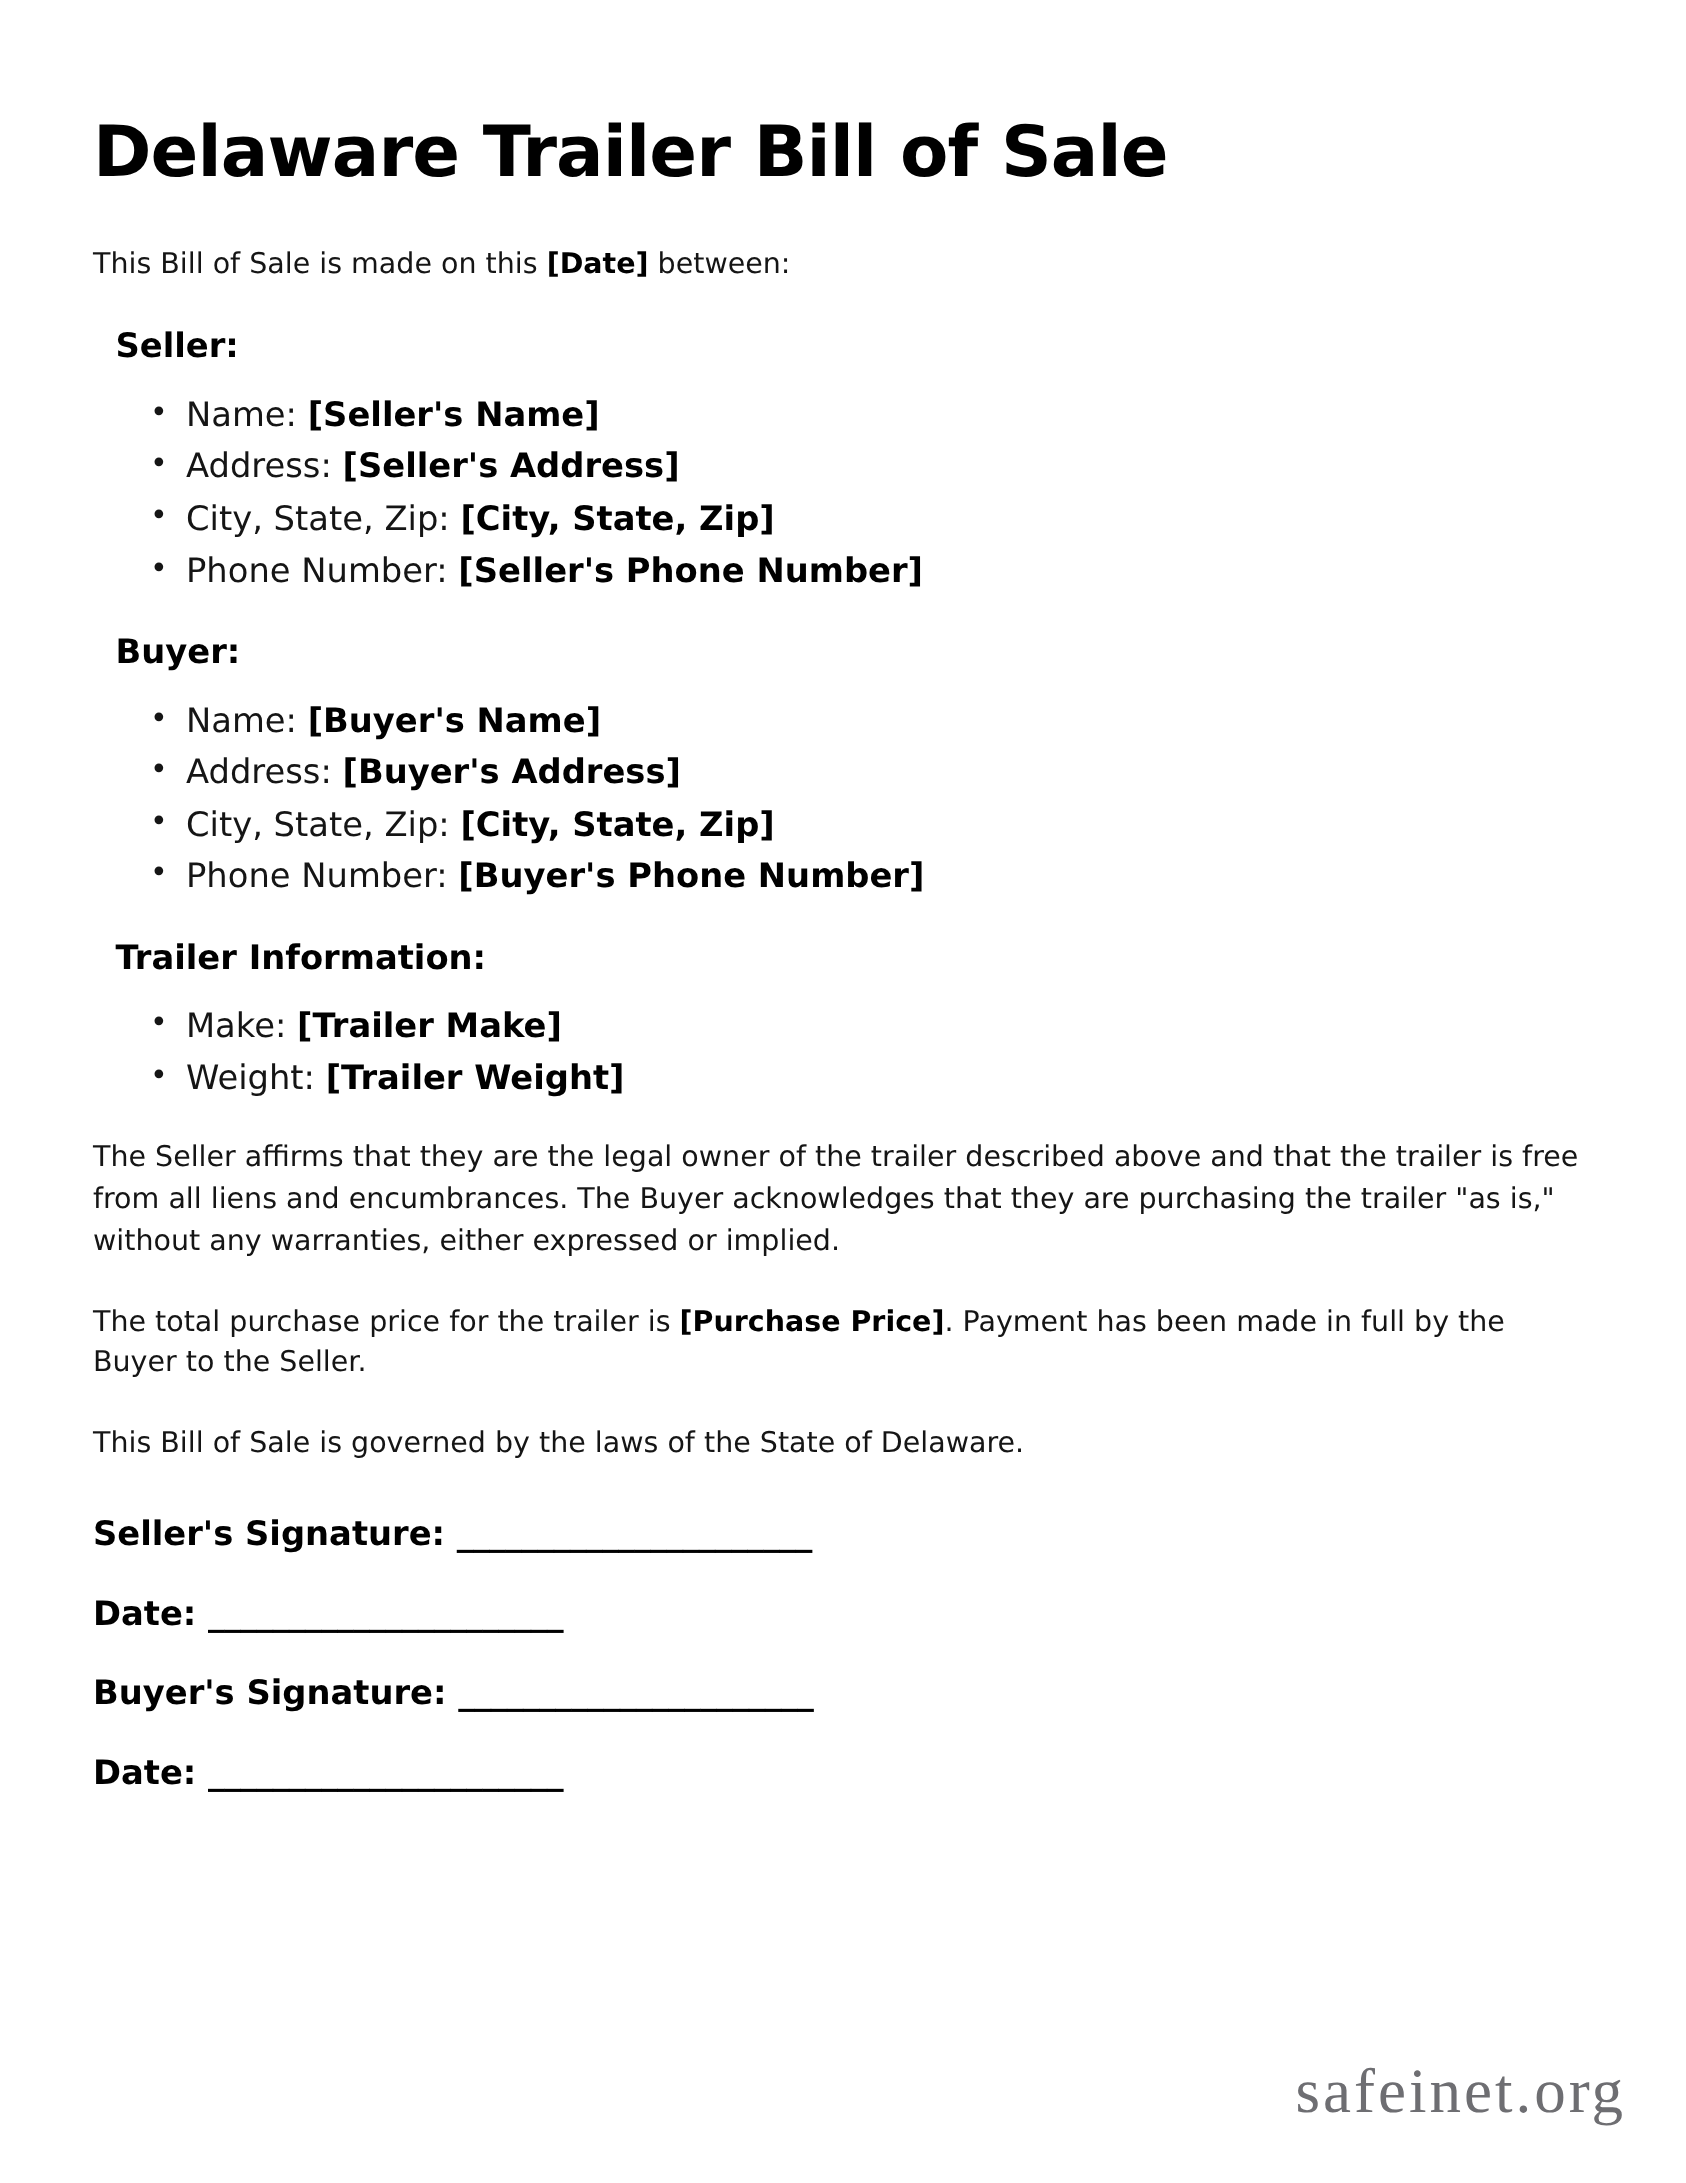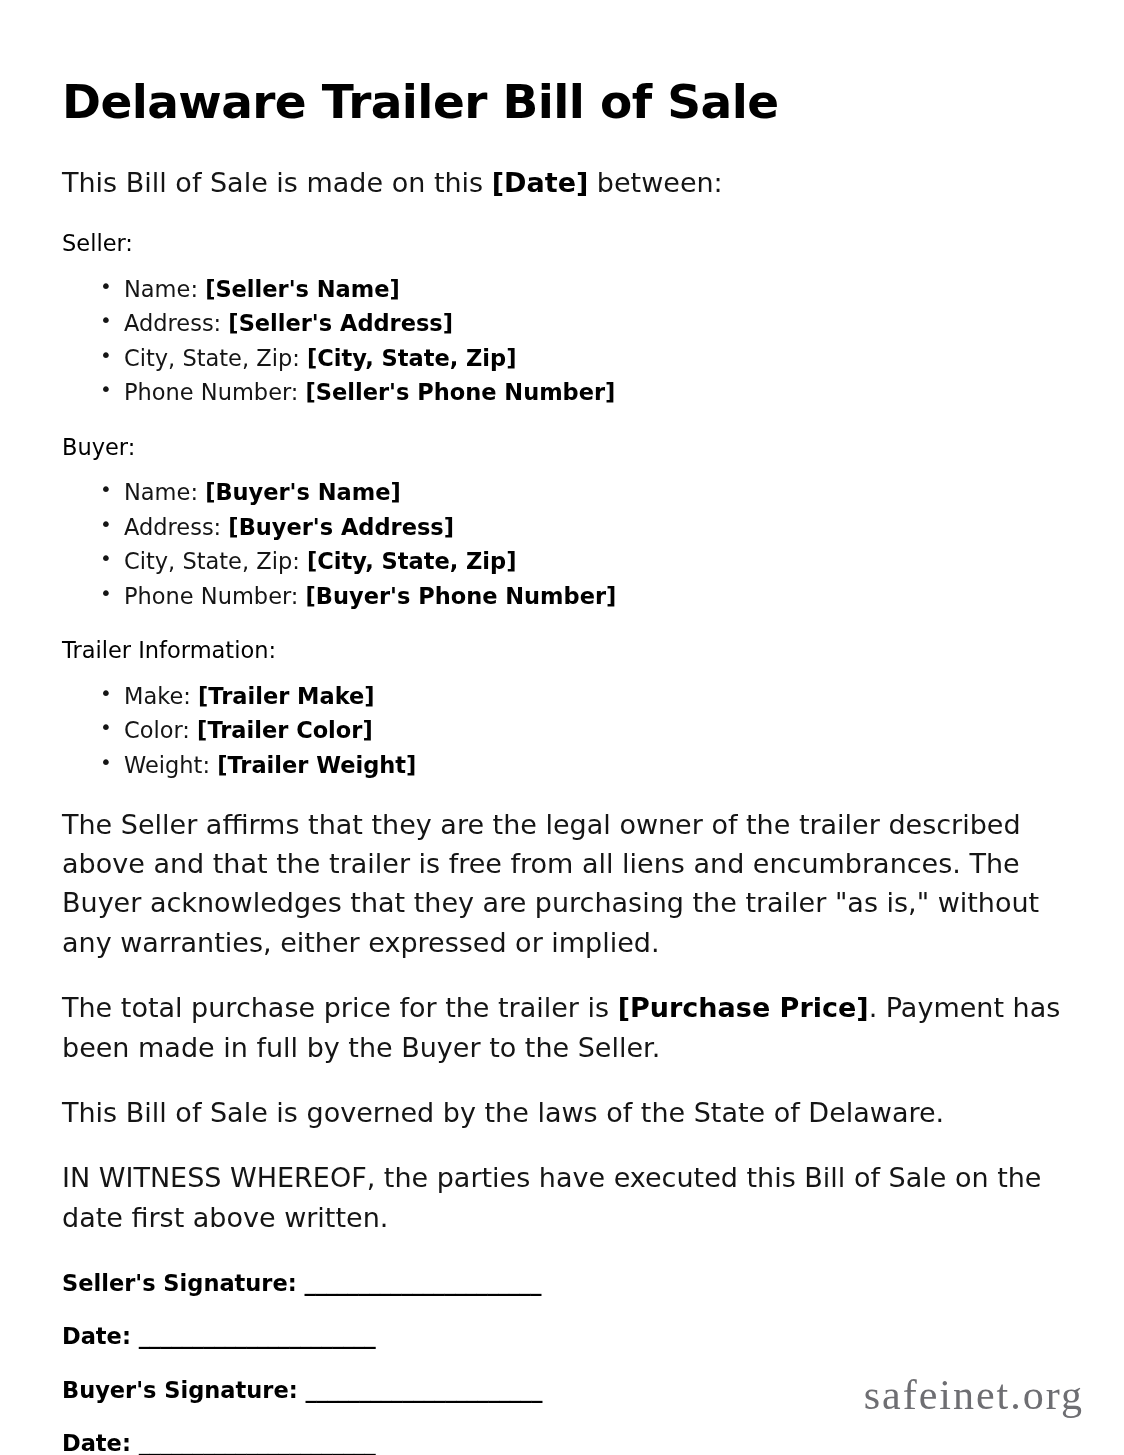--- a/index.html
+++ b/index.html
@@ -21,31 +21,31 @@
   }
   h1.doc-title {
     font-size: 47px;
     font-weight: 700;
     letter-spacing: -0.6px;
     line-height: 1.12;
     margin: 14px 0 34px 0;
     color: #000000;
   }
   p.para {
-    font-size: 27px;
+    font-size: 19px;
     line-height: 1.46;
     margin: 0 0 26px 0;
     max-width: 1000px;
     color: #151515;
   }
   p.section-head {
     font-size: 22.5px;
-    font-weight: 400;
+    font-weight: 700;
     line-height: 1.4;
-    margin: 0 0 16px 0;
+    margin: 0 0 16px 15px;
     color: #000000;
   }
   ul.field-list {
     list-style: none;
     margin: 0 0 26px 0;
     padding: 0;
   }
   ul.field-list li {
     position: relative;
     font-size: 22.5px;
@@ -112,31 +112,29 @@
   <ul class="field-list">
     <li><span>Name: </span><span class="ph">[Buyer's Name]</span></li>
     <li><span>Address: </span><span class="ph">[Buyer's Address]</span></li>
     <li><span>City, State, Zip: </span><span class="ph">[City, State, Zip]</span></li>
     <li><span>Phone Number: </span><span class="ph">[Buyer's Phone Number]</span></li>
   </ul>
 
   <p class="section-head">Trailer Information:</p>
   <ul class="field-list">
     <li><span>Make: </span><span class="ph">[Trailer Make]</span></li>
-    <li><span>Color: </span><span class="ph">[Trailer Color]</span></li>
     <li><span>Weight: </span><span class="ph">[Trailer Weight]</span></li>
   </ul>
 
   <p class="para">The Seller affirms that they are the legal owner of the trailer described above and that the trailer is free from all liens and encumbrances. The Buyer acknowledges that they are purchasing the trailer "as is," without any warranties, either expressed or implied.</p>
 
   <p class="para"><span>The total purchase price for the trailer is </span><span class="ph">[Purchase Price]</span><span>. Payment has been made in full by the Buyer to the Seller.</span></p>
 
   <p class="para">This Bill of Sale is governed by the laws of the State of Delaware.</p>
 
-  <p class="para">IN WITNESS WHEREOF, the parties have executed this Bill of Sale on the date first above written.</p>
 
   <div class="sig-block">
     <div class="sig-row"><span>Seller's Signature: </span><span class="rule">______________________</span></div>
     <div class="sig-row"><span>Date: </span><span class="rule">______________________</span></div>
     <div class="sig-row"><span>Buyer's Signature: </span><span class="rule">______________________</span></div>
     <div class="sig-row"><span>Date: </span><span class="rule">______________________</span></div>
   </div>
 
   <div class="watermark">safeinet.org</div>
 

